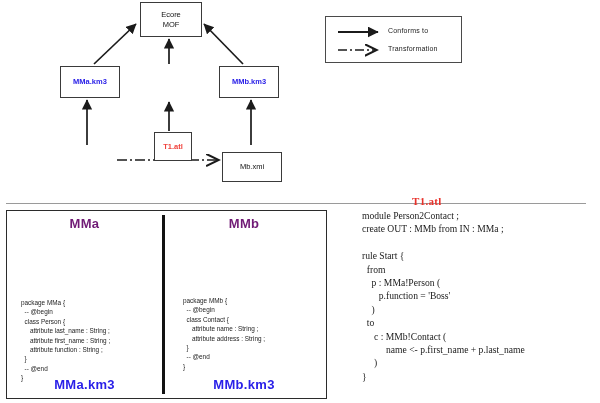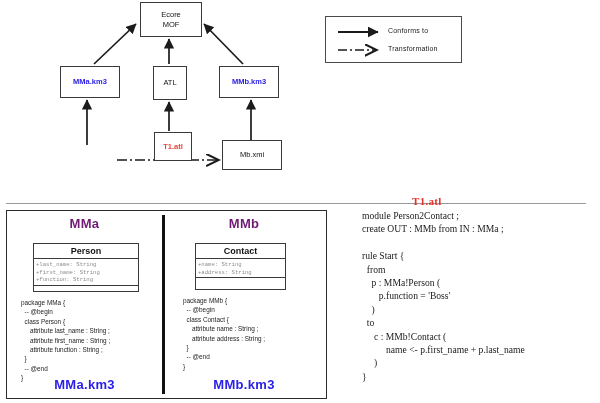--- a/index.html
+++ b/index.html
@@ -20,21 +20,21 @@
   }
   .node.blue{color:#2a20e8;font-weight:bold;font-size:7.5px;}
   .node.red{color:#f0423c;font-weight:bold;font-size:7.5px;}
 
   #box-ecore{left:140px;top:2px;width:60px;height:33px;}
   #box-mma{left:60px;top:66px;width:58px;height:30px;}
   #box-atl{left:153px;top:66px;width:32px;height:32px;}
   #box-mmb{left:219px;top:66px;width:58px;height:30px;}
   #box-t1{left:154px;top:132px;width:36px;height:27px;}
   #box-maxmi{left:58px;top:146px;width:58px;height:28px;}
-  #box-mbxmi{left:222px;top:140px;width:58px;height:28px;}
+  #box-mbxmi{left:222px;top:152px;width:58px;height:28px;}
 
   #mof-svg{position:absolute;left:0;top:0;width:310px;height:200px;}
 
   .sep-line{left:6px;top:203px;width:580px;height:0;border-top:1px solid #9a9a9a;}
 
   
   #legend{
     left:325px;top:16px;width:135px;height:45px;
     border:1.2px solid #4a4a4a;background:#fff;
   }
@@ -131,21 +131,20 @@
     <line x1="251" y1="145" x2="251" y2="100" stroke="#1b1b1b" stroke-width="1.7" marker-end="url(#ah)"></line>
      Mb.xmi transformation --&gt;
     <line x1="117" y1="160" x2="218" y2="160" stroke="#1b1b1b" stroke-width="1.7" stroke-dasharray="10,3,2,3" marker-end="url(#ahopen)"></line>
   </svg>
 
   <div class="node" id="box-ecore">
     <span>Ecore</span>
     <span>MOF</span>
   </div>
   <div class="node blue" id="box-mma">MMa.km3</div>
-  <div class="node" id="box-atl">ATL</div>
   <div class="node blue" id="box-mmb">MMb.km3</div>
   <div class="node red" id="box-t1">T1.atl</div>
   <div class="node" id="box-mbxmi">Mb.xmi</div>
 </div>
 
 <div class="abs sep-line"></div>
 
 <div class="abs" id="legend">
   <svg width="135" height="45">
     <defs>
@@ -162,53 +161,36 @@
   <span class="legend-label" id="legend-label-0">Conforms to</span>
   <span class="legend-label" id="legend-label-1">Transformation</span>
 </div>
 
 <div class="abs" id="mm-panel">
   <div id="mm-divider"></div>
 
   <div class="mm-side" id="side-a">
     <div class="mm-title" id="title-a">MMa</div>
 
-    <div class="uml" id="uml-a">
-      <div class="uml-name">Person</div>
-      <div class="uml-attrs">
-        <div class="uml-attr">+last_name: String</div>
-        <div class="uml-attr">+first_name: String</div>
-        <div class="uml-attr">+function: String</div>
-      </div>
-      <div class="uml-tail"></div>
-    </div>
 
     <div class="code-km3" id="code-a">package MMa {
   -- @begin
   class Person {
      attribute last_name : String ;
      attribute first_name : String ;
      attribute function : String ;
   }
   -- @end
 }</div>
     <div class="mm-foot" id="foot-a">MMa.km3</div>
   </div>
 
   <div class="mm-side" id="side-b">
     <div class="mm-title" id="title-b">MMb</div>
 
-    <div class="uml" id="uml-b">
-      <div class="uml-name">Contact</div>
-      <div class="uml-attrs">
-        <div class="uml-attr">+name: String</div>
-        <div class="uml-attr">+address: String</div>
-      </div>
-      <div class="uml-tail"></div>
-    </div>
 
     <div class="code-km3" id="code-b">package MMb {
   -- @begin
   class Contact {
      attribute name : String ;
      attribute address : String ;
   }
   -- @end
 }</div>
     <div class="mm-foot" id="foot-b">MMb.km3</div>

